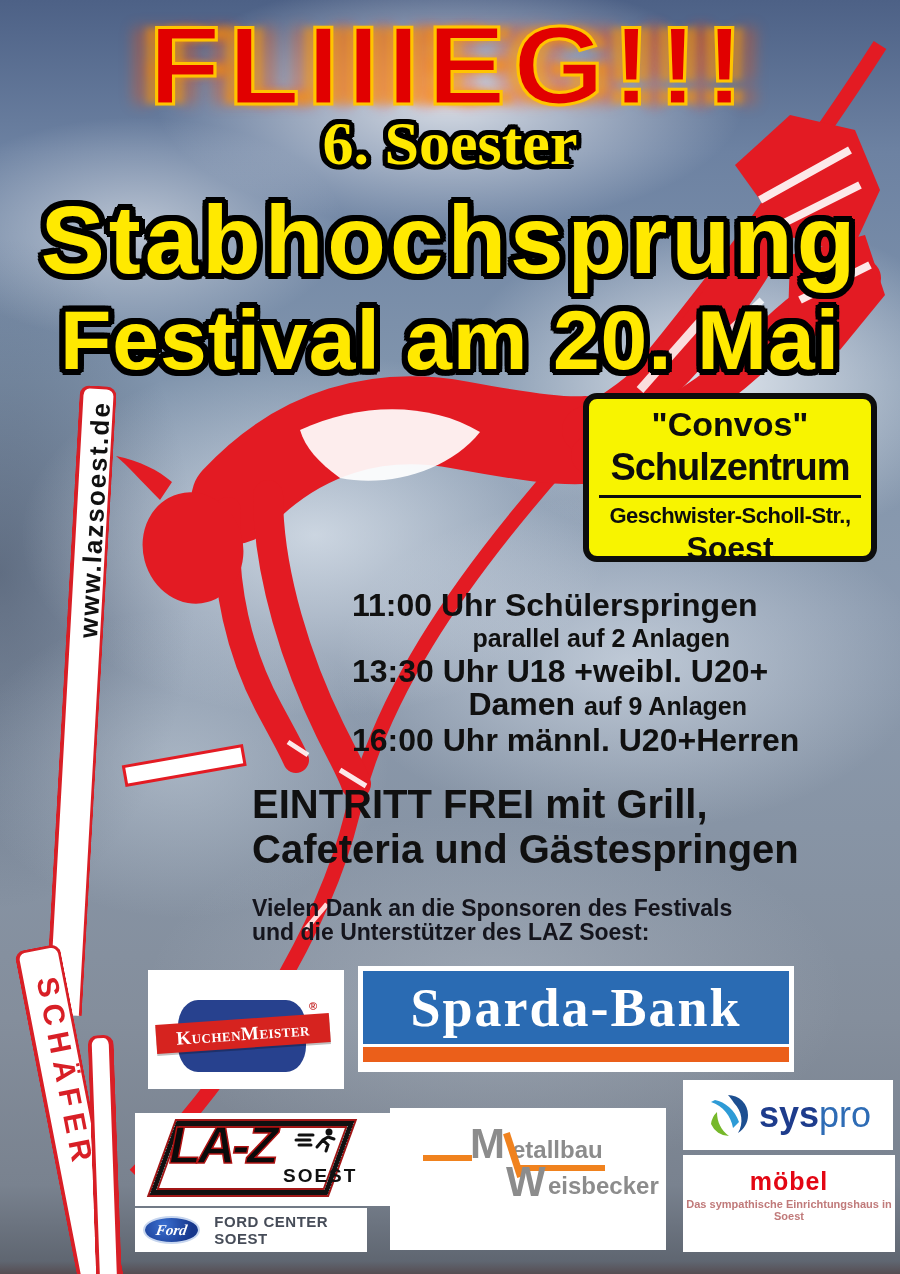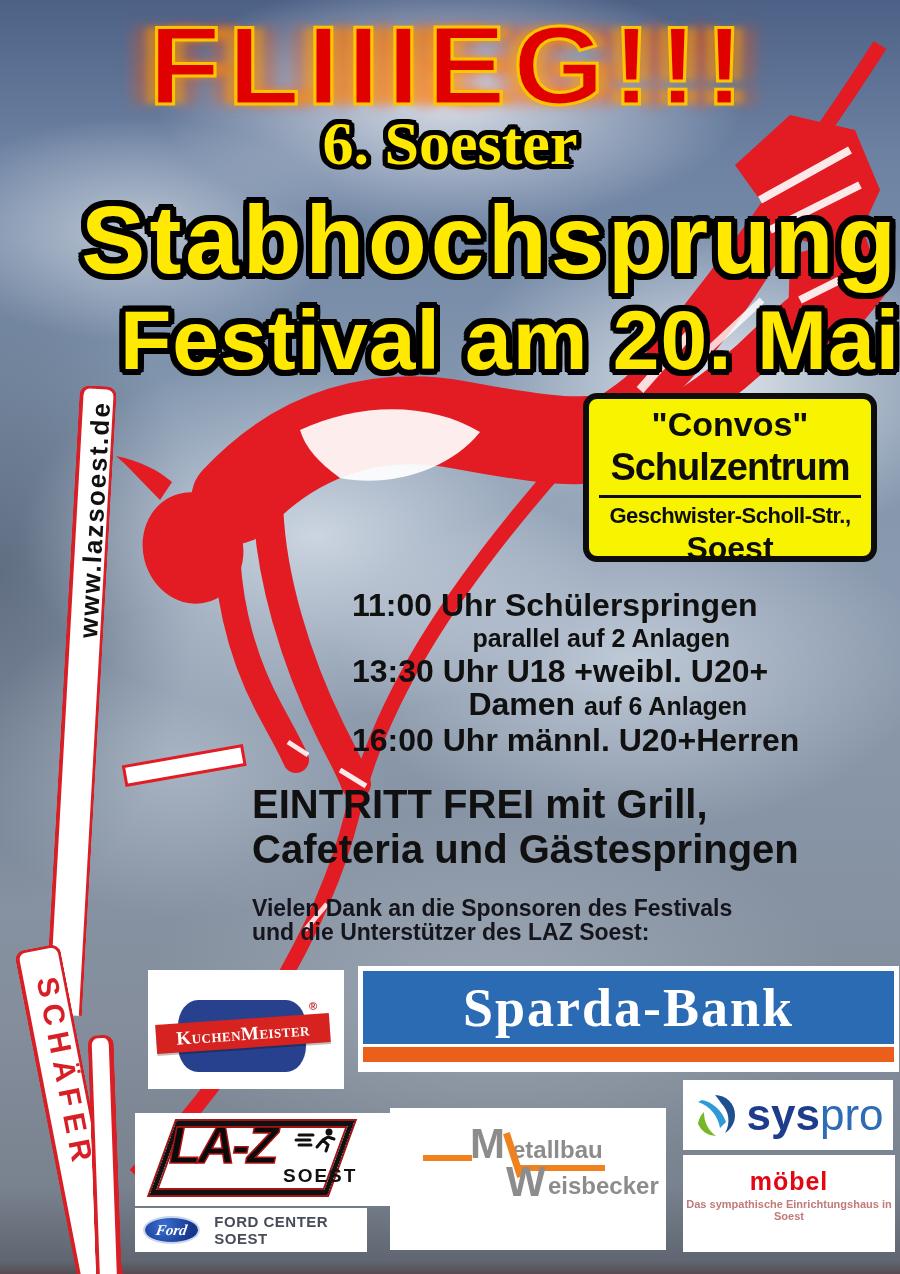--- a/index.html
+++ b/index.html
@@ -11,21 +11,21 @@
       radial-gradient(380px 240px at 80% 30%, rgba(250,252,255,.75), transparent 70%),
       radial-gradient(420px 260px at 35% 42%, rgba(240,246,252,.65), transparent 70%),
       radial-gradient(420px 240px at 70% 52%, rgba(235,242,250,.55), transparent 70%),
       radial-gradient(300px 220px at 20% 60%, rgba(215,225,235,.4), transparent 70%),
       radial-gradient(280px 480px at 0% 45%, rgba(35,45,65,.4), transparent 70%),
       radial-gradient(500px 260px at 55% 78%, rgba(200,208,218,.35), transparent 70%),
       linear-gradient(180deg,#4d6186 0%,#6d82a2 12%,#8195ad 30%,#8b9aae 48%,#8794a5 65%,#848e9c 80%,#79828f 93%,#5f6671 99%,#564d52 100%);}
   .abs{position:absolute;}
   .ctr{left:0;right:0;text-align:center;}
   
-  .ob6{text-shadow:6px 0 0 #000,-6px 0 0 #000,0 6px 0 #000,0 -6px 0 #000,4px 4px 0 #000,4px -4px 0 #000,-4px 4px 0 #000,-4px -4px 0 #000,6px 3px 0 #000,6px -3px 0 #000,-6px 3px 0 #000,-6px -3px 0 #000,3px 6px 0 #000,3px -6px 0 #000,-3px 6px 0 #000,-3px -6px 0 #000;text-align:right;}
+  .ob6{text-shadow:6px 0 0 #000,-6px 0 0 #000,0 6px 0 #000,0 -6px 0 #000,4px 4px 0 #000,4px -4px 0 #000,-4px 4px 0 #000,-4px -4px 0 #000,6px 3px 0 #000,6px -3px 0 #000,-6px 3px 0 #000,-6px -3px 0 #000,3px 6px 0 #000,3px -6px 0 #000,-3px 6px 0 #000,-3px -6px 0 #000;}
   .ob5{text-shadow:5px 0 0 #000,-5px 0 0 #000,0 5px 0 #000,0 -5px 0 #000,3.5px 3.5px 0 #000,3.5px -3.5px 0 #000,-3.5px 3.5px 0 #000,-3.5px -3.5px 0 #000,5px 2.5px 0 #000,5px -2.5px 0 #000,-5px 2.5px 0 #000,-5px -2.5px 0 #000,2.5px 5px 0 #000,2.5px -5px 0 #000,-2.5px 5px 0 #000,-2.5px -5px 0 #000;}
   .yellow{color:#ffe900;font-weight:700;}
   .headline{top:10px;font-weight:900;font-size:112px;line-height:1;letter-spacing:7px;color:#e10000;
     -webkit-text-stroke:3px #ffc400;
     text-shadow:-10px 0 7px rgba(255,150,0,.55),10px 0 7px rgba(255,150,0,.55),-22px 0 14px rgba(255,80,0,.35),22px 0 14px rgba(255,80,0,.35);
     transform:scaleX(1.05);}
   .edition{top:112px;font-size:62px;line-height:1;font-family:Liberation Serif, serif;}
   .eventtitle{top:192px;font-size:96px;line-height:1;letter-spacing:4px;}
   .dateline{top:298px;font-size:84px;line-height:1;letter-spacing:1px;}
   
@@ -50,39 +50,39 @@
   .schedule .mix .sub{font-size:25px;}
   .admission{left:252px;top:782px;color:#101010;font-weight:700;font-size:40px;line-height:45px;z-index:4;}
   .thanks{left:252px;top:896px;color:#15151d;font-weight:700;font-size:23px;line-height:24px;z-index:4;}
   
   .card{background:#fff;box-sizing:border-box;z-index:5;}
   .km-card{left:148px;top:970px;width:196px;height:119px;}
   .km-barrel{position:absolute;left:30px;top:30px;width:128px;height:72px;background:#27418e;border-radius:20px/26px;}
   .km-reg{position:absolute;left:161px;top:30px;font-size:11px;color:#c01818;font-weight:700;}
   .km-ribbon{position:absolute;left:8px;top:49px;width:174px;height:29px;background:#d6231f;transform:rotate(-4deg);display:flex;align-items:center;justify-content:center;box-shadow:0 2px 0 rgba(0,0,0,.25);}
   .km-ribbon span{font-family:"Liberation Serif",serif;font-variant:small-caps;font-weight:700;font-size:19px;color:#fff;letter-spacing:.5px;}
-  .sparda-card{left:358px;top:966px;width:541px;height:106px;padding:5px;}
+  .sparda-card{left:358px;top:966px;width:436px;height:106px;padding:5px;}
   .sparda-blue{height:73px;background:#2a6bb3;display:flex;align-items:center;justify-content:center;}
   .sparda-blue span{font-family:"Liberation Serif",serif;font-weight:700;font-size:54px;color:#fff;letter-spacing:2px;}
   .sparda-orange{height:15px;margin-top:3px;background:#eb5f1a;}
   .laz-card{left:135px;top:1113px;width:260px;height:93px;}
   .laz-frame{position:absolute;left:28px;top:8px;width:178px;height:74px;border:5px solid #111;box-shadow:inset 0 0 0 2px #a11616,0 0 0 2px #a11616;transform:skewX(-20deg);box-sizing:border-box;}
   .laz-letters{position:absolute;left:34px;top:6px;font-style:italic;font-weight:900;font-size:52px;line-height:1;color:#0a0a0a;-webkit-text-stroke:1.5px #b01212;letter-spacing:-3px;}
   .laz-city{position:absolute;left:148px;top:52px;font-weight:800;font-size:19px;letter-spacing:2px;color:#111;}
   .laz-runner{position:absolute;left:158px;top:14px;}
   .ford-card{left:135px;top:1208px;width:232px;height:44px;display:flex;align-items:center;}
   .ford-oval{width:64px;height:28px;margin-left:8px;border-radius:50%;background:radial-gradient(circle at 35% 30%,#3a6fd0,#16368c 75%);border:2px solid #c7d6ef;box-sizing:border-box;display:flex;align-items:center;justify-content:center;}
   .ford-oval span{font-family:"Liberation Serif",serif;font-style:italic;font-weight:700;font-size:15px;color:#fff;transform:skewX(-10deg);}
   .ford-label{margin-left:14px;font-weight:800;font-size:15px;letter-spacing:.5px;color:#464c58;}
   .mw-card{left:390px;top:1108px;width:276px;height:142px;}
   .mw-card .g{color:#8c8c8c;font-weight:700;position:absolute;}
   .mw-line{position:absolute;height:6px;background:#f0821e;}
   .mw-diag{position:absolute;left:120px;top:24px;width:7px;height:46px;background:#f0821e;transform:rotate(-18deg);}
   .sys-card{left:683px;top:1080px;width:210px;height:70px;display:flex;align-items:center;justify-content:center;gap:8px;}
-  .sys-text{font-size:44px;line-height:1;}
+  .sys-text{font-size:36px;line-height:1;}
   .sys-text .b{font-weight:800;color:#1e3c8c;}
   .sys-text .l{font-weight:400;color:#2e6cb5;}
   .wiemer-card{left:683px;top:1155px;width:212px;height:97px;text-align:center;color:#e30613;}
   .wiemer-card .w1{font-weight:800;font-size:25px;line-height:1;margin-top:14px;letter-spacing:1px;}
   .wiemer-card .w2{font-weight:800;font-size:46px;line-height:.85;letter-spacing:-1px;}
   .wiemer-card .w3{font-weight:700;font-size:11px;color:#c07a7a;margin-top:4px;}
   svg.fig{position:absolute;left:0;top:0;z-index:2;pointer-events:none;}
   .txt{z-index:3;}
 </style>
 </head>
@@ -140,21 +140,21 @@
     <div class="l2">Schulzentrum</div>
     <div class="rule"></div>
     <div class="l3">Geschwister-Scholl-Str.,</div>
     <div class="l4">Soest</div>
   </div>
 
   <div class="abs schedule">
     <div class="big">11:00 Uhr Schülerspringen</div>
     <div class="small">parallel auf 2 Anlagen</div>
     <div class="big">13:30 Uhr U18 +weibl. U20+</div>
-    <div class="mix"><span>Damen</span> <span class="sub">auf 6 Anlagen</span></div>
+    <div class="mix"><span>Damen</span> <span class="sub">auf 9 Anlagen</span></div>
     <div class="big">16:00 Uhr männl. U20+Herren</div>
   </div>
 
   <div class="abs admission">
     <div>EINTRITT FREI mit Grill,</div>
     <div>Cafeteria und Gästespringen</div>
   </div>
 
   <div class="abs thanks">
     <div>Vielen Dank an die Sponsoren des Festivals</div>

